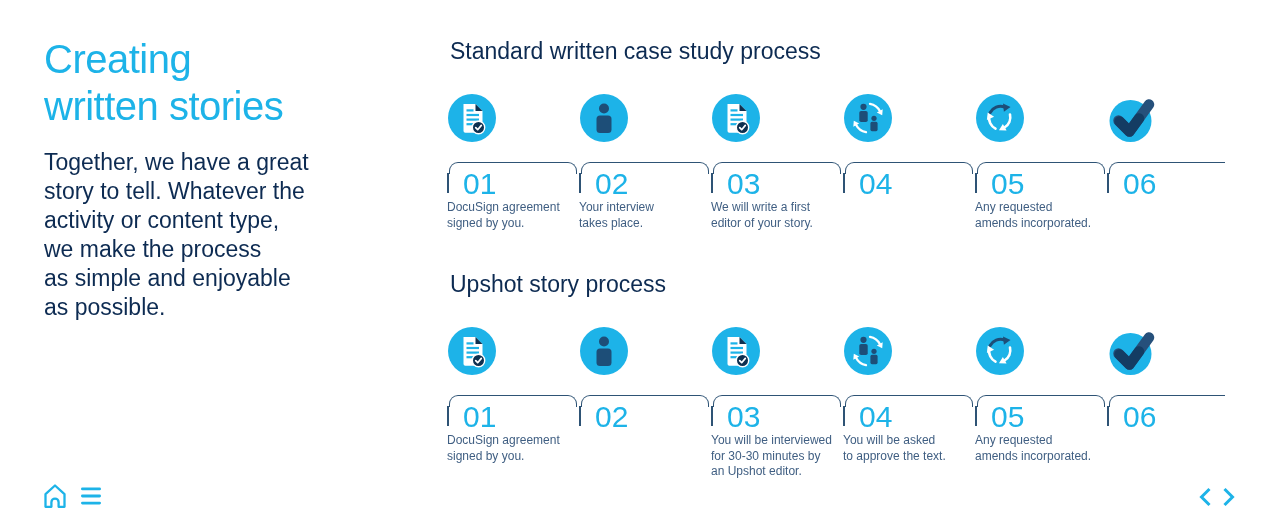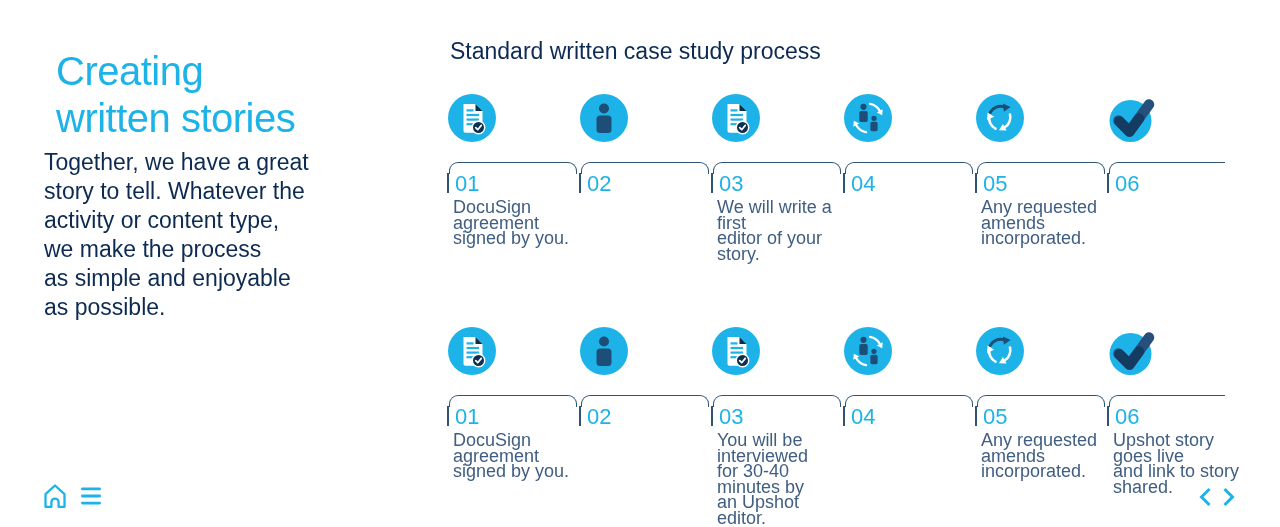--- a/index.html
+++ b/index.html
@@ -2,21 +2,21 @@
 <html style="--accent_cyan: #1db3e8; --navy: #0d2b52; --step_text: #3f5e82; --line: #2e5375; --icon_navy: #1d4e78; --icon_dark_navy: #0e3050;"><head>
 <meta charset="utf-8">
 <style>
   html,body{margin:0;padding:0;background:#fff;}
   .slide{
     position:relative;width:1280px;height:527px;background:#fff;overflow:hidden;
     font-family:"Liberation Sans",sans-serif;
   }
   
   .left-title{
-    position:absolute;left:44px;top:36px;margin:12px;
+    position:absolute;left:44px;top:36px;margin:0;
     font-size:40px;line-height:47px;font-weight:400;letter-spacing:-.5px;
     color:var(--accent_cyan,#1db3e8);white-space:pre-line;
   }
   .intro{
     position:absolute;left:44px;top:148px;margin:0;
     font-size:23px;line-height:29px;font-weight:400;
     color:var(--navy,#0d2b52);white-space:pre-line;
   }
   
   .timeline{position:absolute;left:0;width:1212px;height:260px;}
@@ -34,25 +34,25 @@
     border-right:1.5px solid var(--line,#2e5375);
     border-radius:9px 9px 0 0;
   }
   .seg-end{border-right:none;border-radius:9px 0 0 0;}
   .cell{position:absolute;top:170px;width:128px;}
   .tick{
     position:absolute;left:0;top:3px;width:2px;height:20px;
     background:var(--line,#2e5375);
   }
   .num{
-    margin:0 0 0 8px;font-size:22px;line-height:27px;font-weight:400;
+    margin:0 0 0 16px;font-size:30px;line-height:27px;font-weight:400;
     color:var(--accent_cyan,#1db3e8);
   }
   .desc{
-    margin:3px 0 0 6px;font-size:18px;line-height:15.5px;font-weight:400;
+    margin:3px 0 0 0;font-size:12px;line-height:15.5px;font-weight:400;
     color:var(--step_text,#3f5e82);white-space:pre-line;
   }
   
   .footer-btn{position:absolute;cursor:pointer;background:none;border:none;padding:0;}
   .home-btn{left:40px;top:481px;width:30px;height:30px;}
   .menu-btn{left:80px;top:486px;width:22px;height:20px;}
   .prev-btn{left:1197px;top:487px;width:16px;height:20px;}
   .next-btn{left:1221px;top:487px;width:16px;height:20px;}
   svg{display:block;}
   .symdefs{position:absolute;width:0;height:0;overflow:hidden;}
@@ -158,20 +158,22 @@
 
     <div class="cell" style="left:447px">
       <span class="tick"></span>
       <div class="num">01</div>
       <div class="desc">DocuSign agreement
 signed by you.</div>
     </div>
     <div class="cell" style="left:579px">
       <span class="tick"></span>
       <div class="num">02</div>
+      <div class="desc">Your interview
+takes place.</div>
     </div>
     <div class="cell" style="left:711px">
       <span class="tick"></span>
       <div class="num">03</div>
       <div class="desc">We will write a first
 editor of your story.</div>
     </div>
     <div class="cell" style="left:843px">
       <span class="tick"></span>
       <div class="num">04</div>
@@ -182,20 +184,21 @@
       <div class="desc">Any requested
 amends incorporated.</div>
     </div>
     <div class="cell" style="left:1107px">
       <span class="tick"></span>
       <div class="num">06</div>
     </div>
   </section>
 
   <section class="timeline t2">
+    <h2 class="tl-heading">Upshot story process</h2>
 
     <svg class="step-icon" style="left:448px">
         <use href="#sym-doc-check"></use>
       </svg>
     <svg class="step-icon" style="left:580px">
         <use href="#sym-person"></use>
       </svg>
     <svg class="step-icon" style="left:712px">
         <use href="#sym-doc-check"></use>
       </svg>
@@ -223,38 +226,38 @@
 signed by you.</div>
     </div>
     <div class="cell" style="left:579px">
       <span class="tick"></span>
       <div class="num">02</div>
     </div>
     <div class="cell" style="left:711px;width:134px">
       <span class="tick"></span>
       <div class="num">03</div>
       <div class="desc">You will be interviewed
-for 30-40 minutes by
+for 30-30 minutes by
 an Upshot editor.</div>
     </div>
     <div class="cell" style="left:843px">
       <span class="tick"></span>
       <div class="num">04</div>
+      <div class="desc">You will be asked
+to approve the text.</div>
     </div>
     <div class="cell" style="left:975px">
       <span class="tick"></span>
       <div class="num">05</div>
       <div class="desc">Any requested
 amends incorporated.</div>
     </div>
     <div class="cell" style="left:1107px;width:134px">
       <span class="tick"></span>
       <div class="num">06</div>
-      <div class="desc">Upshot story goes live
-and link to story shared.</div>
     </div>
   </section>
 
   <button class="footer-btn home-btn">
     <svg width="30" height="30" viewBox="0 0 30 30">
       <path d="M5.5 13.2 L15 4.5 L24.5 13.2 V25.8 H18.6 V21.2 a3.6 3.6 0 0 0 -7.2 0 V25.8 H5.5 Z" fill="none" style="stroke:var(--accent_cyan,#1db3e8)" stroke-width="2.3" stroke-linejoin="round"></path>
     </svg>
   </button>
   <button class="footer-btn menu-btn">
     <svg width="22" height="20" viewBox="0 0 22 20">

